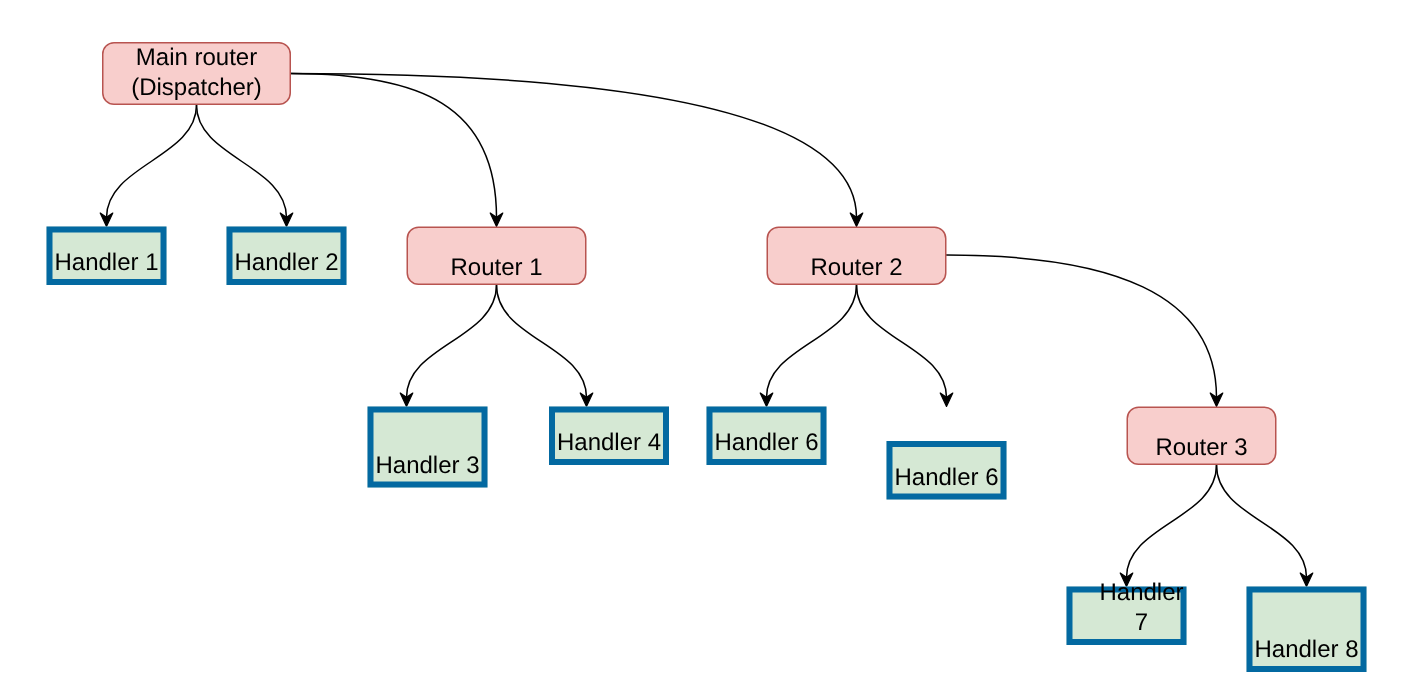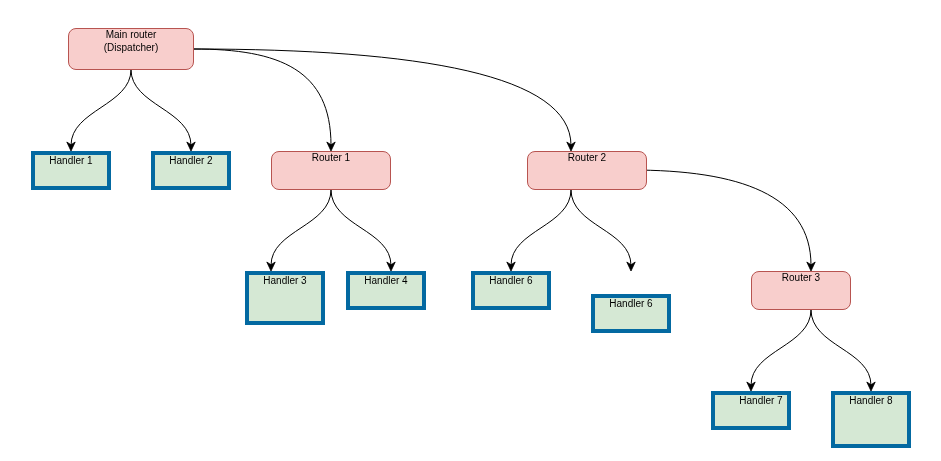--- a/index.html
+++ b/index.html
@@ -23,24 +23,24 @@
     left: 0;
     top: 0;
     width: 941px;
     height: 461px;
     pointer-events: none;
   }
   .node {
     position: absolute;
     box-sizing: border-box;
     display: flex;
-    align-items: flex-start;
+    align-items: flex-end;
     justify-content: center;
     text-align: center;
-    font-size: 10px;
+    font-size: 16px;
     line-height: 1.25;
     color: #000000;
     font-family: "Liberation Sans", "DejaVu Sans", sans-serif;
     white-space: pre-line;
   }
   .node.router {
     background: #f8cecc;
     border: 1px solid #b85450;
     border-radius: 8px;
   }
@@ -105,23 +105,23 @@
         <path d="M 866.8 382 L 871 391 L 875.2 382 L 871 384.8 Z" fill="#000000" stroke="#000000" stroke-width="0.8" stroke-linejoin="round"></path>
       </g>
     </svg>
 
   <div id="node-layer">
       <div class="node router" style="left: 68px; top: 28px; width: 126px; height: 42px;"><span class="node-label">Main router
 (Dispatcher)</span></div>
       <div class="node handler" style="left: 31px; top: 151px; width: 80px; height: 39px;"><span class="node-label">Handler 1</span></div>
       <div class="node handler" style="left: 151px; top: 151px; width: 80px; height: 39px;"><span class="node-label">Handler 2</span></div>
       <div class="node router" style="left: 271px; top: 151px; width: 120px; height: 39px;"><span class="node-label">Router 1</span></div>
-      <div class="node router" style="left: 511px; top: 151px; width: 120px; height: 39px; margin-left: 16px;"><span class="node-label">Router 2</span></div>
+      <div class="node router" style="left: 511px; top: 151px; width: 120px; height: 39px;"><span class="node-label">Router 2</span></div>
       <div class="node handler" style="left: 245px; top: 271px; width: 80px; height: 54px;"><span class="node-label">Handler 3</span></div>
-      <div class="node handler" style="left: 346px; top: 271px; width: 80px; height: 39px;"><span class="node-label">Handler 4</span></div>
+      <div class="node handler" style="left: 366px; top: 271px; width: 80px; height: 39px;"><span class="node-label">Handler 4</span></div>
       <div class="node handler" style="left: 471px; top: 271px; width: 80px; height: 39px;"><span class="node-label">Handler 6</span></div>
       <div class="node handler" style="left: 591px; top: 271px; width: 80px; height: 39px; margin-top: 23px;"><span class="node-label">Handler 6</span></div>
       <div class="node router" style="left: 751px; top: 271px; width: 100px; height: 39px;"><span class="node-label">Router 3</span></div>
       <div class="node handler" style="left: 711px; top: 391px; width: 80px; height: 39px; padding-left: 20px;"><span class="node-label">Handler 7</span></div>
       <div class="node handler" style="left: 831px; top: 391px; width: 80px; height: 57px;"><span class="node-label">Handler 8</span></div>
     </div>
 
 </div>
 
 </body></html>

